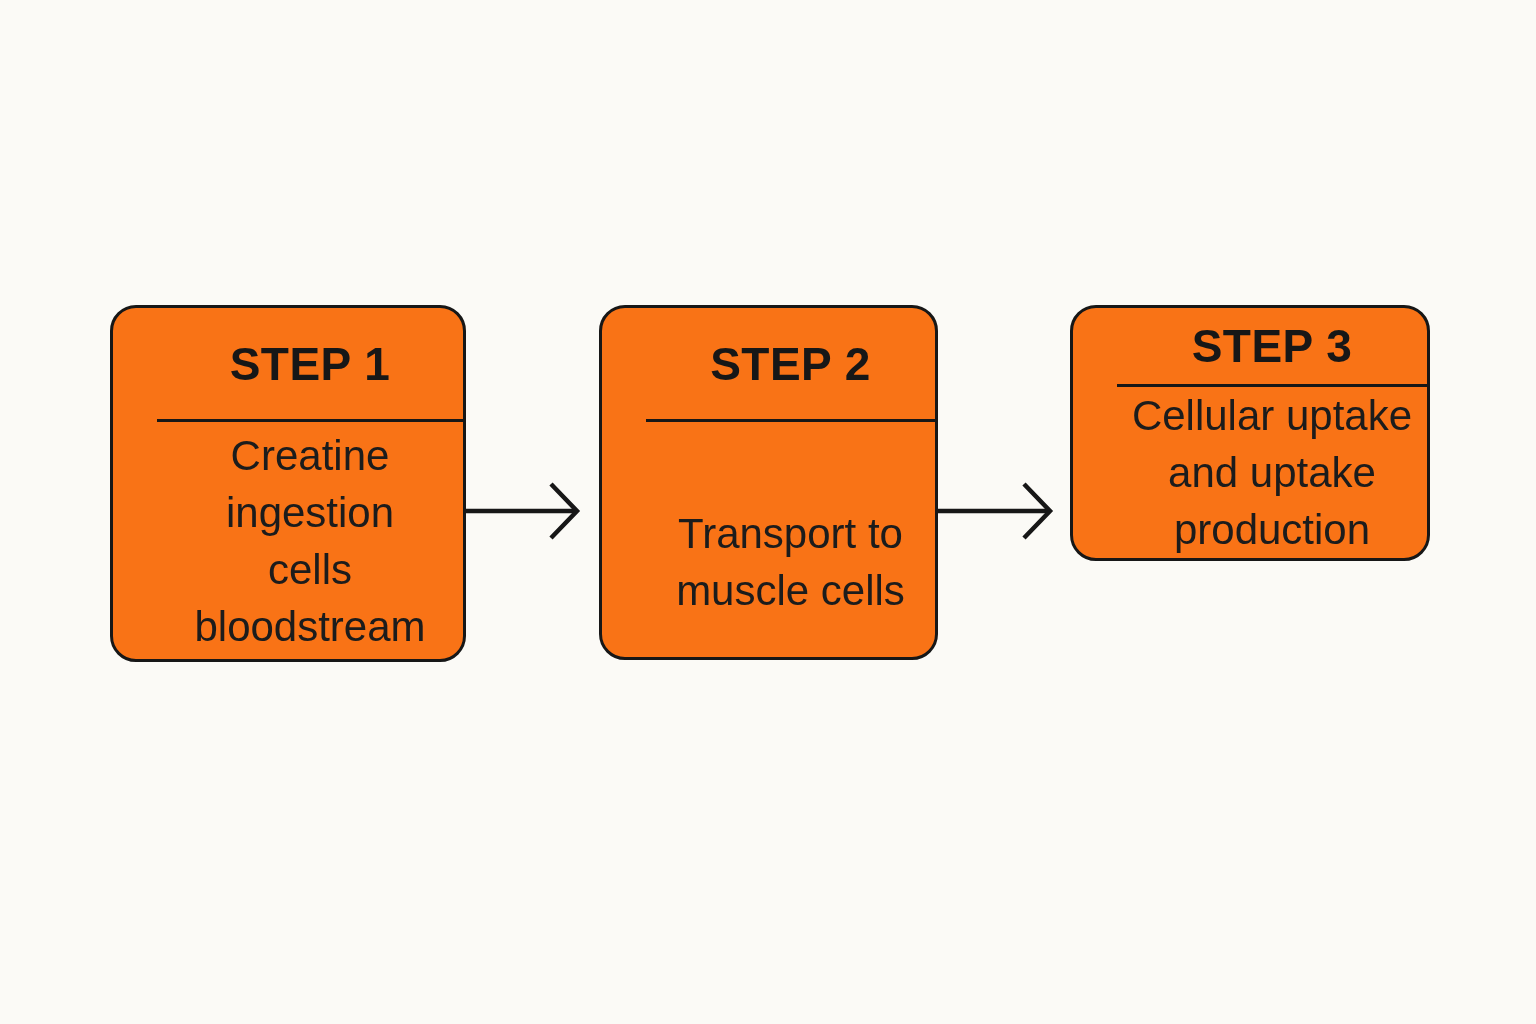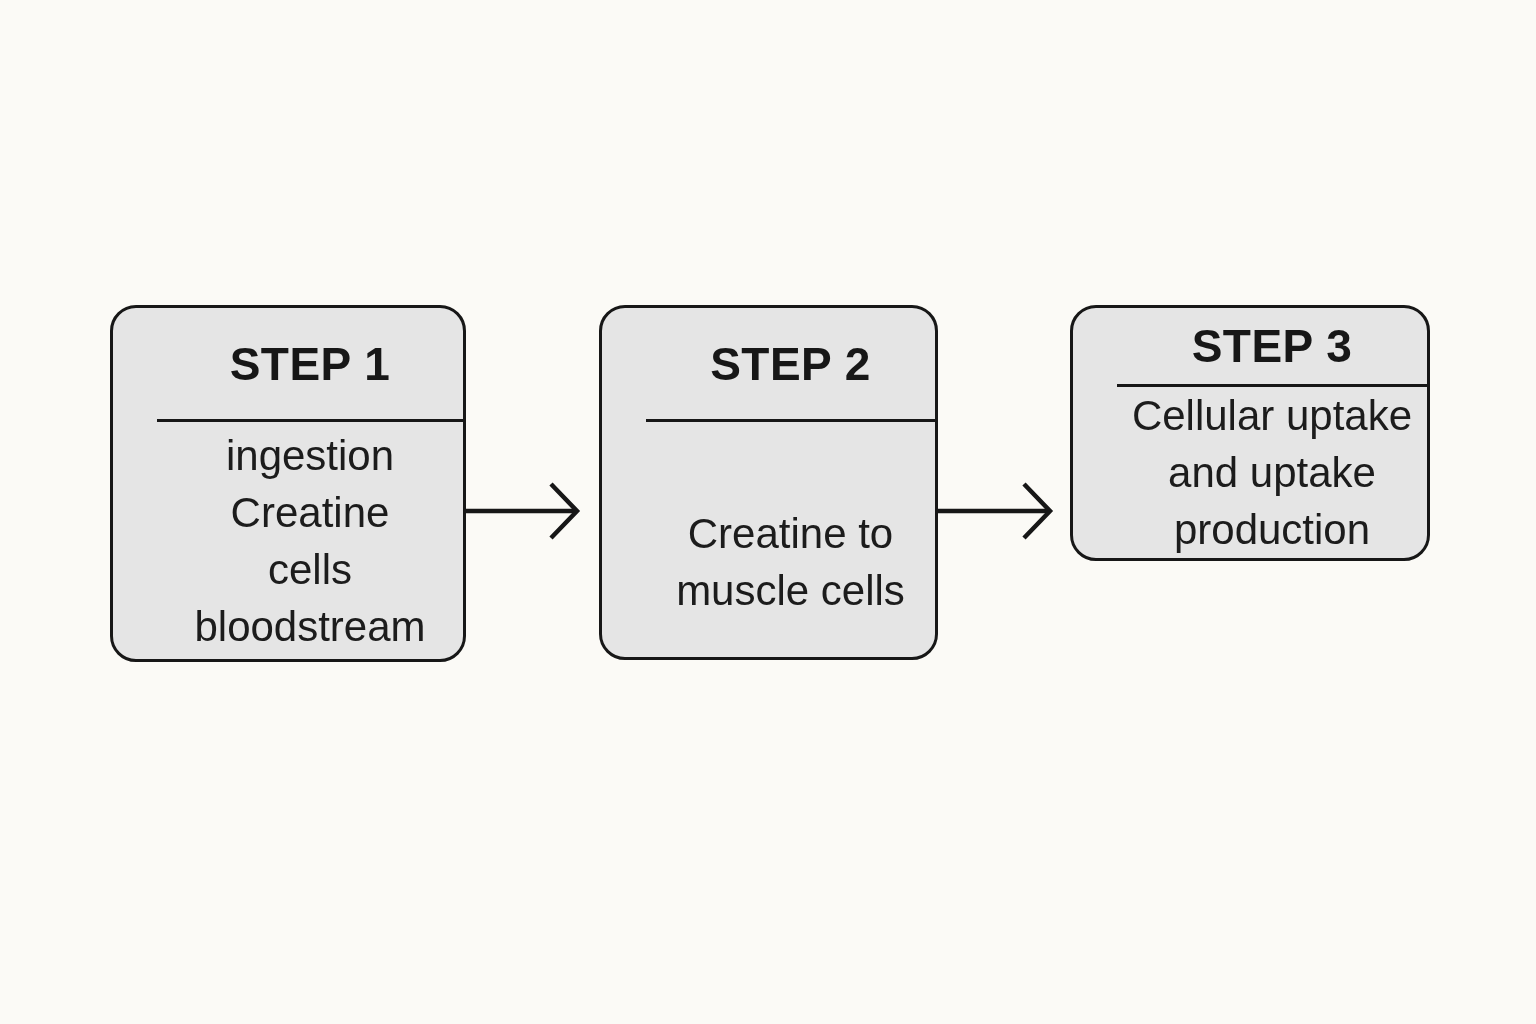--- a/index.html
+++ b/index.html
@@ -19,21 +19,21 @@
 
   .canvas {
     position: absolute;
     inset: 0;
   }
 
   .step-box {
     position: absolute;
     border: 3px solid #171717;
     border-radius: 26px;
-    background: #e5e5e5;
+    background: #f97316;
     display: flex;
     flex-direction: column;
     padding-left: 44px;
   }
 
   .step-box .box-header {
     height: 114px;
     border-bottom: 3px solid #171717;
     display: flex;
     align-items: center;
@@ -78,37 +78,37 @@
   }
 </style>
 </head>
 <body>
 
 <div class="canvas">
 
   <div class="step-box" id="box-1">
     <div class="box-header">STEP 1</div>
     <div class="box-body">
+      <span>Creatine</span>
       <span>ingestion</span>
-      <span>Creatine</span>
       <span>cells bloodstream</span>
     </div>
   </div>
 
   <div class="flow-arrow" id="arrow-1">
     <svg viewBox="0 0 118 78" xmlns="http://www.w3.org/2000/svg">
       <line x1="0" y1="39" x2="112" y2="39" stroke="#171717" stroke-width="4.5"></line>
       <polyline points="88,12 114,39 88,66" fill="none" stroke="#171717" stroke-width="4.5"></polyline>
     </svg>
   </div>
 
   <div class="step-box" id="box-2">
     <div class="box-header">STEP 2</div>
     <div class="box-body">
-      <span>Creatine to</span>
+      <span>Transport to</span>
       <span>muscle cells</span>
     </div>
   </div>
 
   <div class="flow-arrow" id="arrow-2">
     <svg viewBox="0 0 118 78" xmlns="http://www.w3.org/2000/svg">
       <line x1="0" y1="39" x2="112" y2="39" stroke="#171717" stroke-width="4.5"></line>
       <polyline points="88,12 114,39 88,66" fill="none" stroke="#171717" stroke-width="4.5"></polyline>
     </svg>
   </div>

